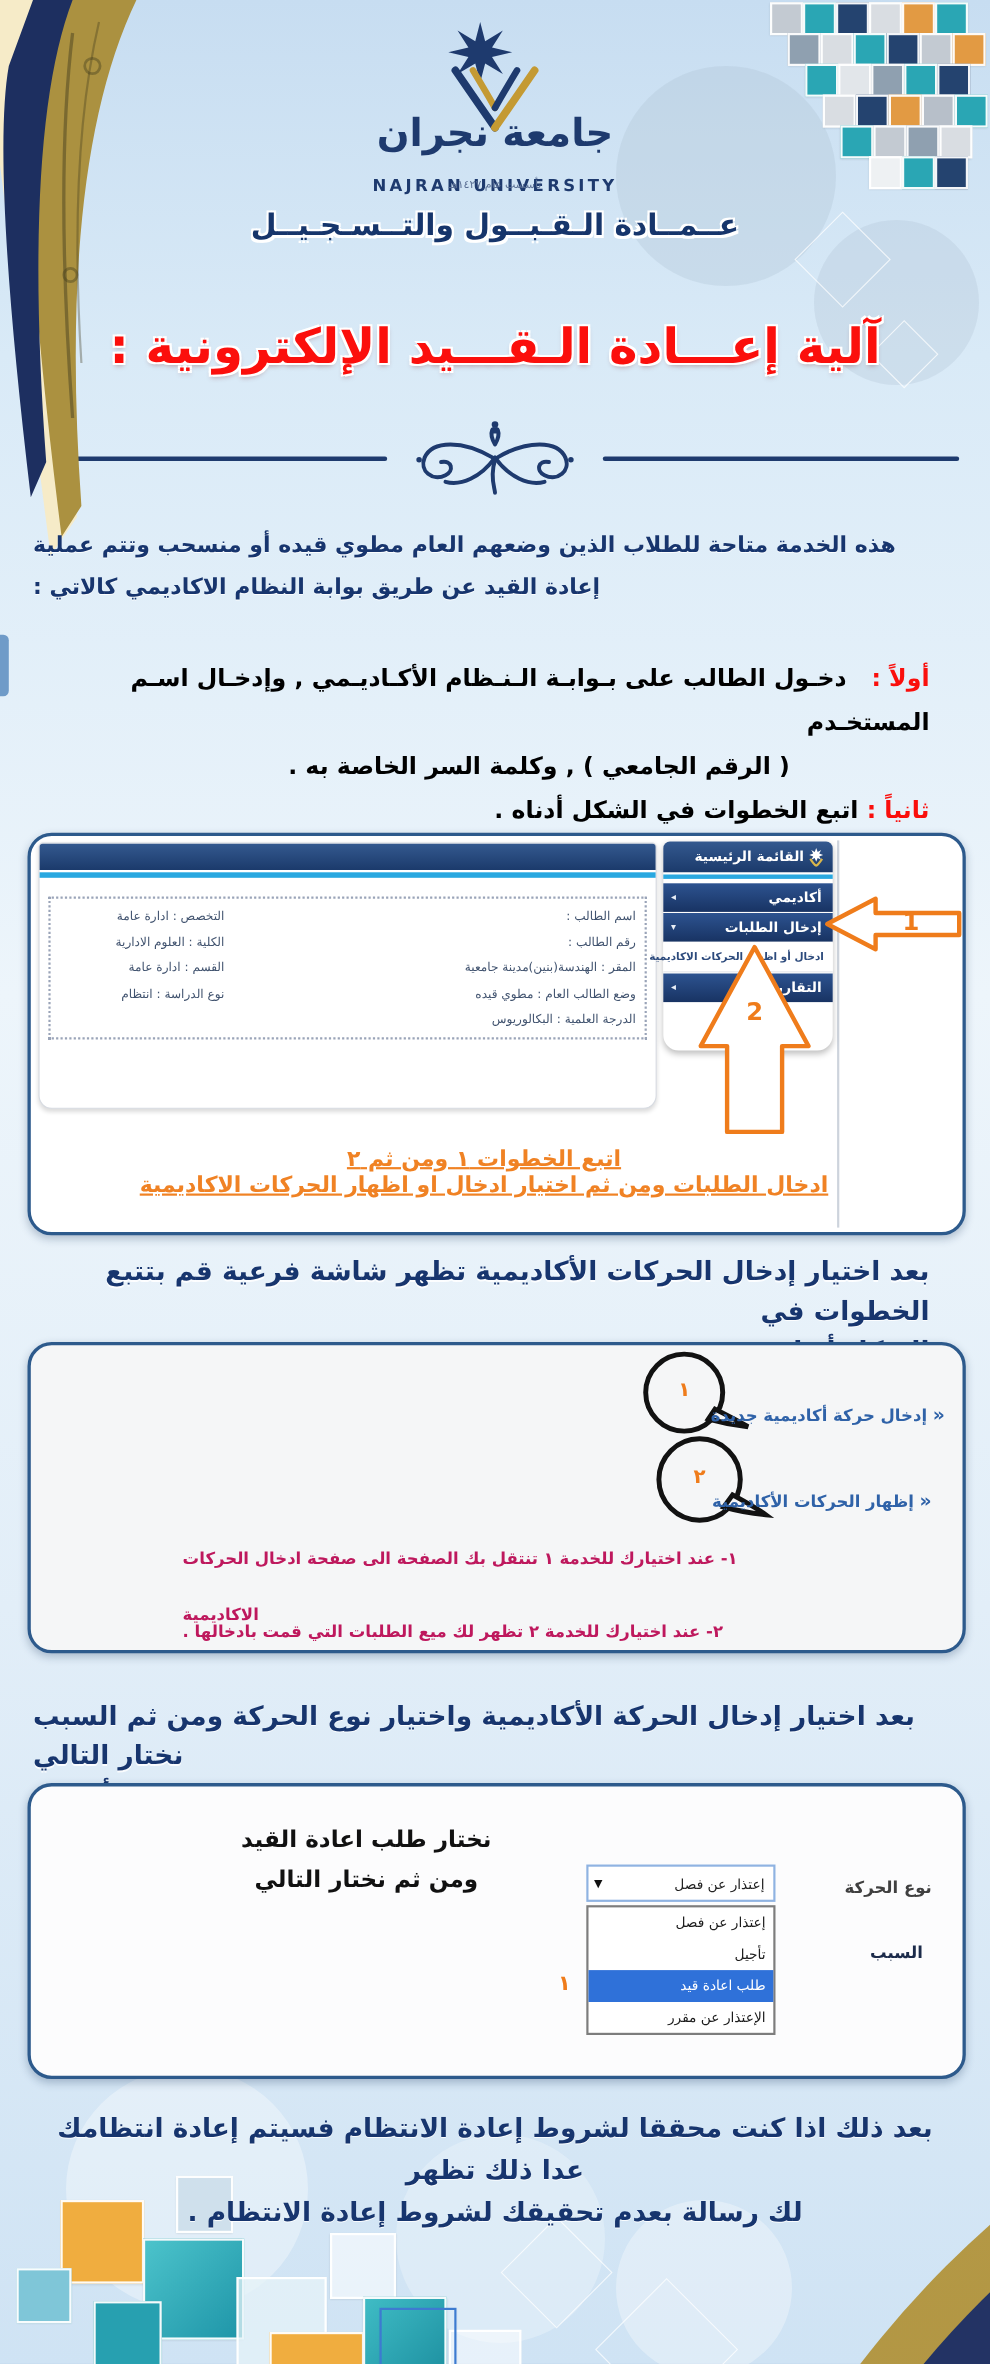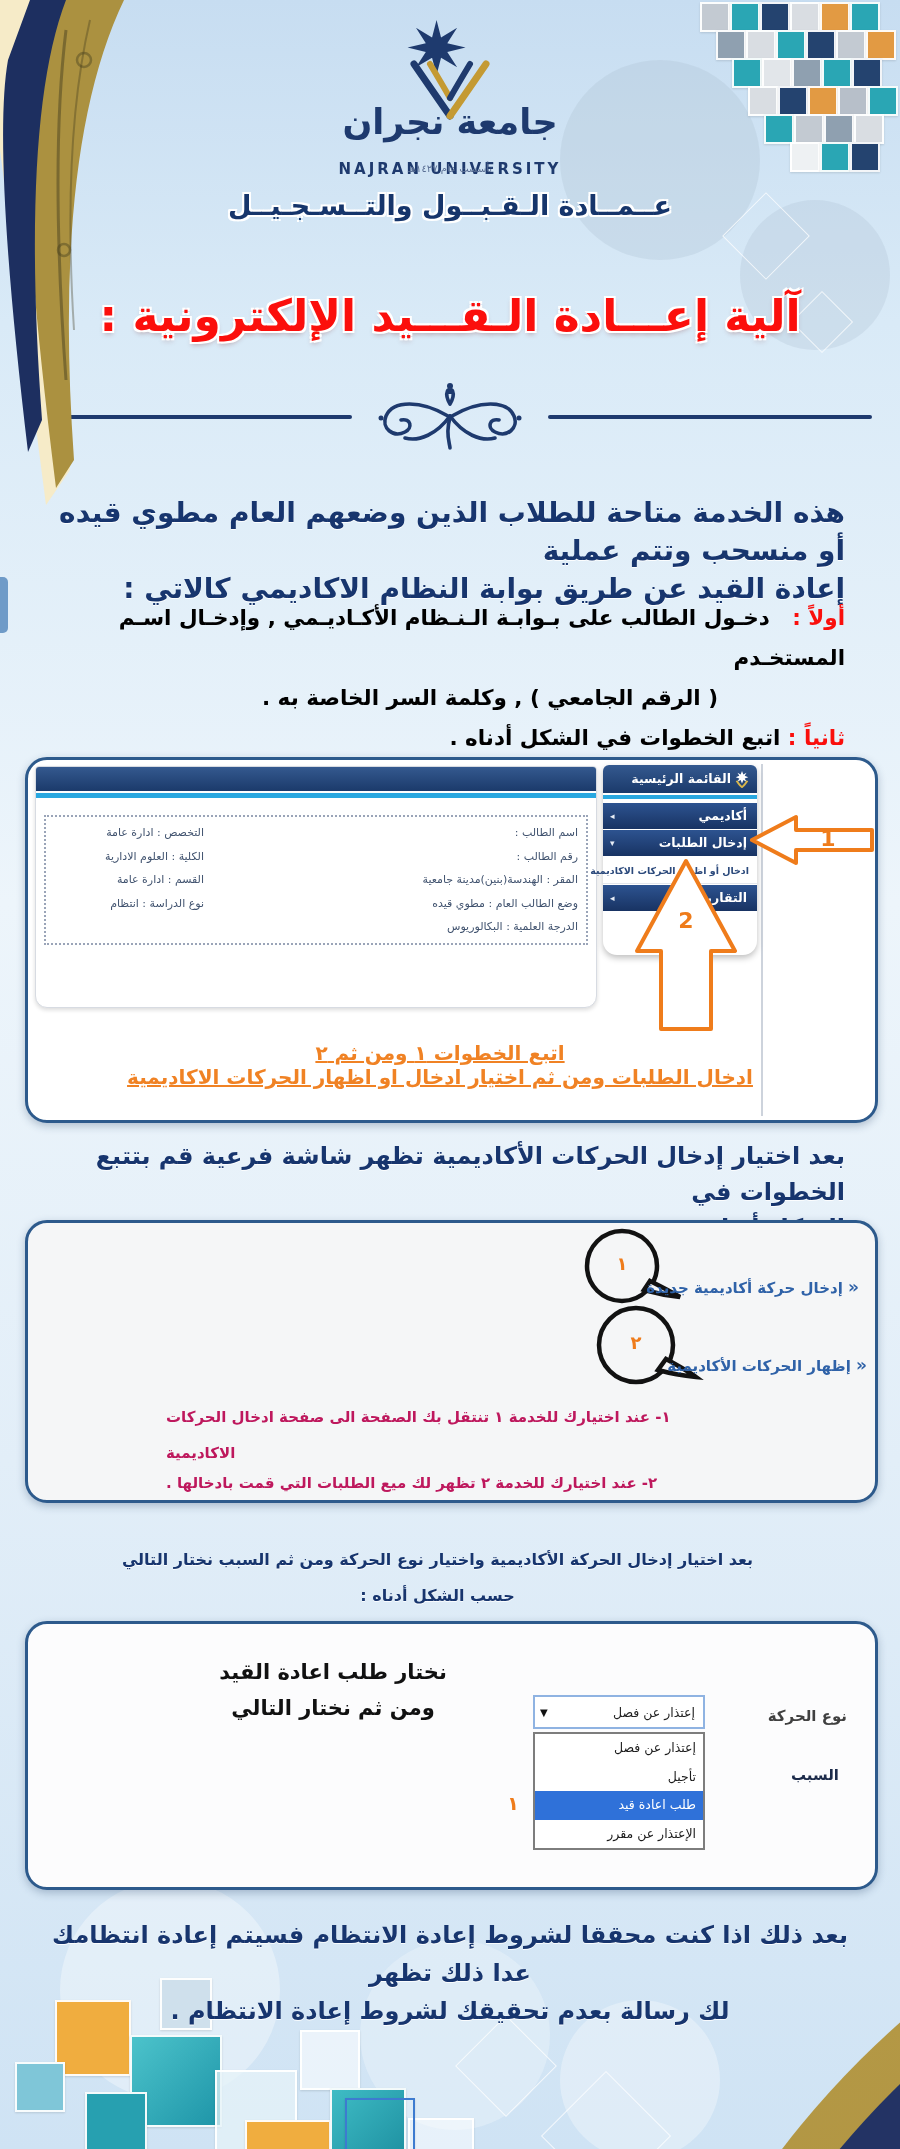--- a/index.html
+++ b/index.html
@@ -131,21 +131,21 @@
       <path d="M97 38 C124 22,152 22,159 38 C164 50,152 60,140 54 C132 50,134 40,144 42"></path>
       <path d="M95 38 C82 56,64 64,50 60"></path>
       <path d="M95 38 C108 56,126 64,140 60"></path>
       <path d="M95 40 C90 56,95 66,95 70"></path>
     </g>
     <circle cx="95" cy="8" r="3" fill="#1e3a6e"></circle>
     <circle cx="26" cy="40" r="2.5" fill="#1e3a6e"></circle>
     <circle cx="164" cy="40" r="2.5" fill="#1e3a6e"></circle>
   </svg>
 
-  <div class="abs z2 para" style="left:30px;top:494px;width:815px;font-size:28px;line-height:38px;text-align:right;">
+  <div class="abs z2 para" style="left:30px;top:476px;width:815px;font-size:20px;line-height:38px;text-align:left;">
     <div>هذه الخدمة متاحة للطلاب الذين وضعهم العام مطوي قيده أو منسحب وتتم عملية</div>
     <div>إعادة القيد عن طريق بوابة النظام الاكاديمي كالاتي :</div>
   </div>
 
   <div class="abs z2" style="left:30px;top:598px;width:815px;direction:rtl;text-align:right;font-weight:bold;font-size:21.5px;line-height:40px;color:#000;">
     <div>
       <span style="color:#fa0f0c;">أولاً :</span>
       <span> &nbsp;</span>
       <span>دخـول الطالب على بـوابـة الـنـظام الأكـاديـمي , وإدخـال اسـم المستخـدم</span>
     </div>
@@ -241,31 +241,31 @@
         <path d="M88 136 Q110 148 118 154 Q98 152 80 147 Z"></path>
       </g>
     </svg>
     <div class="abs num-orange" style="left:574px;top:30px;width:40px;font-size:18px;">١</div>
     <div class="abs num-orange" style="left:588px;top:109px;width:40px;font-size:18px;">٢</div>
 
     <div class="abs blue-link" style="right:16px;top:54px;">
       <span style="font-size:17px;">«</span>
       <span>إدخال حركة أكاديمية جديدة</span>
     </div>
-    <div class="abs blue-link" style="right:8px;top:132px;">
+    <div class="abs blue-link" style="right:28px;top:132px;">
       <span style="font-size:17px;">«</span>
       <span>إظهار الحركات الأكاديمية</span>
     </div>
 
     <div class="abs note-orange" style="left:138px;top:185px;">١- عند اختيارك للخدمة ١ تنتقل بك الصفحة الى صفحة ادخال الحركات</div>
-    <div class="abs note-orange" style="left:138px;top:221px;">الاكاديمية</div>
+    <div class="abs note-orange" style="left:138px;top:236px;">الاكاديمية</div>
     <div class="abs note-orange" style="left:138px;top:251px;">٢- عند اختيارك للخدمة ٢ تظهر لك ميع الطلبات التي قمت بادخالها .</div>
   </div>
 
-  <div class="abs z2 para" style="left:30px;top:1542px;width:815px;font-size:16px;line-height:36px;text-align:center;">
+  <div class="abs z2 para" style="left:30px;top:1542px;width:815px;font-size:24px;line-height:36px;text-align:left;">
     <div>بعد اختيار إدخال الحركة الأكاديمية واختيار نوع الحركة ومن ثم السبب نختار التالي</div>
     <div>حسب الشكل أدناه :</div>
   </div>
 
   <div class="shot z2" style="top:1621px;height:269px;background:#fcfcfd;">
 
     <div class="abs" style="left:145px;top:30px;width:320px;text-align:center;font-size:21px;font-weight:bold;color:#111;line-height:36px;direction:rtl;">
       <div>نختار طلب اعادة القيد</div>
       <div>ومن ثم نختار التالي</div>
     </div>

